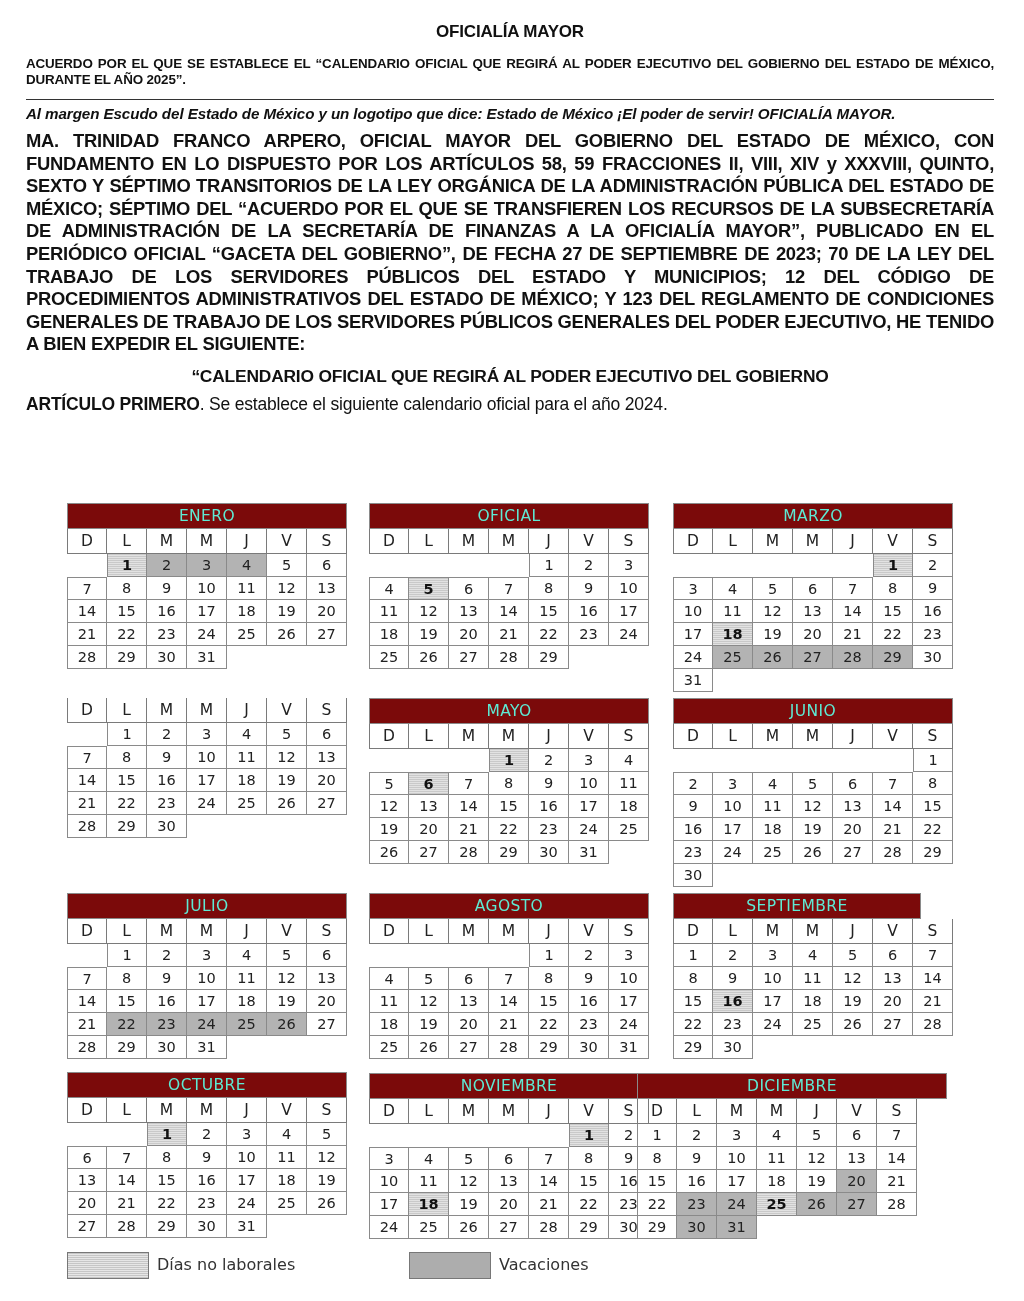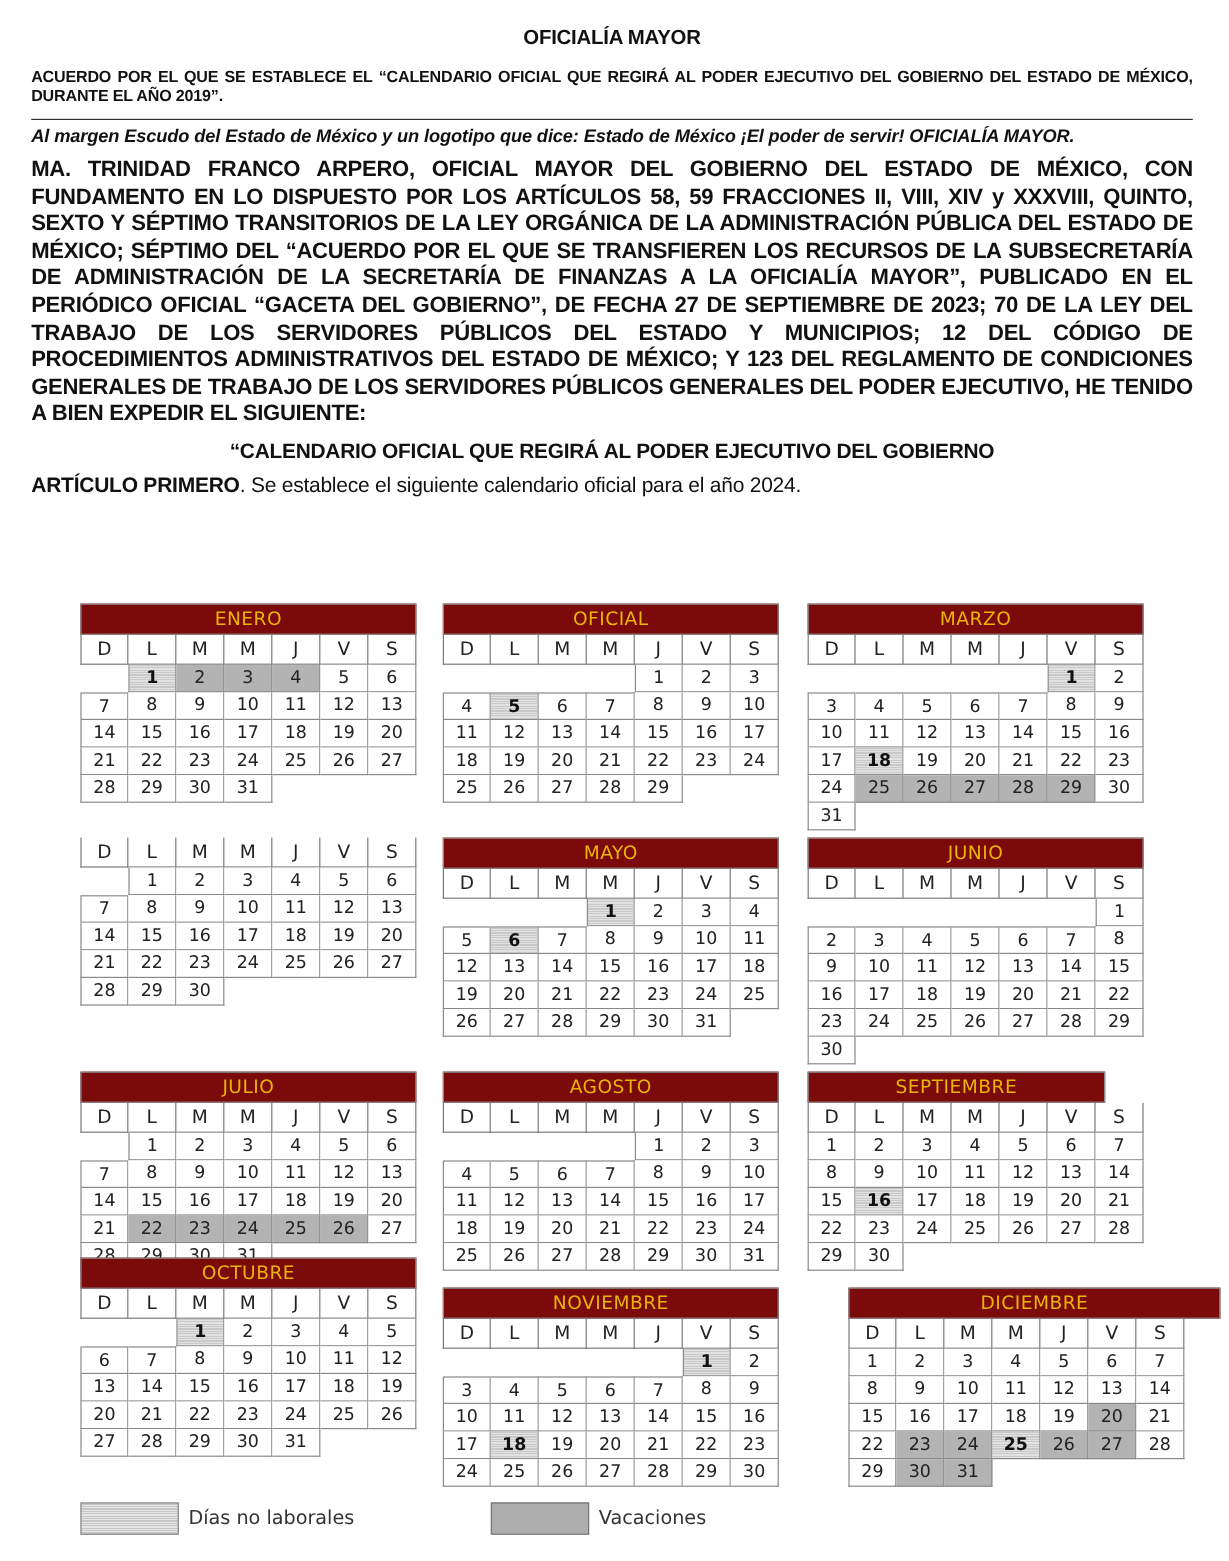--- a/index.html
+++ b/index.html
@@ -8,21 +8,21 @@
   .title { text-align: center; font-weight: bold; font-size: 17px; margin-top: 22px; letter-spacing: -0.2px; }
   .subtitle { font-weight: bold; font-size: 13.4px; line-height: 16px; margin-top: 14px; letter-spacing: -0.15px; text-align: justify; }
   .rule { border: none; border-top: 1.6px solid #333; margin: 11px 0 0 0; }
   .margin-note { font-style: italic; font-weight: bold; font-size: 15.2px; line-height: 18px; margin-top: 5px; letter-spacing: -0.1px; }
   .preamble { font-weight: bold; font-size: 18.4px; line-height: 22.6px; margin-top: 7px; text-align: justify; letter-spacing: -0.25px; }
   .acuerdo { text-align: center; font-weight: bold; font-size: 17.4px; line-height: 20.5px; margin-top: 10px; letter-spacing: -0.2px; }
   .articulo { font-size: 17.5px; margin-top: 8px; letter-spacing: -0.2px; }
   .articulo b { font-weight: bold; }
 
   .cal { position: absolute; font-family: "DejaVu Sans", sans-serif; }
-  .cal-head { background: #7b0a0a; color: #eab308; text-align: center; height: 24px; line-height: 25px; font-size: 15.5px; letter-spacing: 0.4px; border: 1px solid #8a8a8a; }
+  .cal-head { background: #7b0a0a; color: #5eead4; text-align: center; height: 24px; line-height: 25px; font-size: 15.5px; letter-spacing: 0.4px; border: 1px solid #8a8a8a; }
   .cal-grid { display: grid; grid-template-columns: repeat(7, 40px); }
   .cell { height: 23px; line-height: 23px; text-align: center; font-size: 14.5px; box-sizing: border-box; color: #222; }
   .dn { height: 25px; line-height: 25px; font-size: 15.5px; border-right: 1.4px solid #7a7a7a; border-bottom: 1.4px solid #7a7a7a; }
   .dn.first { border-left: 1.4px solid #7a7a7a; }
   .day { border-right: 1.4px solid #8a8a8a; border-bottom: 1.4px solid #8a8a8a; background: #fff; }
   .day.lead { border-left: 1.4px solid #8a8a8a; }
   .day.rowtop { border-top: 1.4px solid #8a8a8a; }
   .empty { background: transparent; border: none; }
   .nolab { background: repeating-linear-gradient(180deg, #c9c9c9 0px, #c9c9c9 1px, #e2e2e2 1px, #e2e2e2 2px); font-weight: bold; color: #111; }
   .vac { background: #b3b3b3; }
@@ -31,21 +31,21 @@
   .swatch { position: absolute; width: 80px; height: 25px; border: 1.4px solid #777; top: 0; }
   .swatch.nolab { background: repeating-linear-gradient(180deg, #c6c6c6 0px, #c6c6c6 1px, #e6e6e6 1px, #e6e6e6 2px); }
   .swatch.vac { background: #adadad; }
   .legend-label { position: absolute; top: 3px; white-space: nowrap; }
 </style>
 </head>
 <body>
 
 <div class="doc">
   <div class="title">OFICIALÍA MAYOR</div>
-  <div class="subtitle">ACUERDO POR EL QUE SE ESTABLECE EL “CALENDARIO OFICIAL QUE REGIRÁ AL PODER EJECUTIVO DEL GOBIERNO DEL ESTADO DE MÉXICO, DURANTE EL AÑO 2019”.</div>
+  <div class="subtitle">ACUERDO POR EL QUE SE ESTABLECE EL “CALENDARIO OFICIAL QUE REGIRÁ AL PODER EJECUTIVO DEL GOBIERNO DEL ESTADO DE MÉXICO, DURANTE EL AÑO 2025”.</div>
   <hr class="rule">
   <div class="margin-note">Al margen Escudo del Estado de México y un logotipo que dice: Estado de México ¡El poder de servir! OFICIALÍA MAYOR.</div>
   <div class="preamble">MA. TRINIDAD FRANCO ARPERO, OFICIAL MAYOR DEL GOBIERNO DEL ESTADO DE MÉXICO, CON FUNDAMENTO EN LO DISPUESTO POR LOS ARTÍCULOS 58, 59 FRACCIONES II, VIII, XIV y XXXVIII, QUINTO, SEXTO Y SÉPTIMO TRANSITORIOS DE LA LEY ORGÁNICA DE LA ADMINISTRACIÓN PÚBLICA DEL ESTADO DE MÉXICO; SÉPTIMO DEL “ACUERDO POR EL QUE SE TRANSFIEREN LOS RECURSOS DE LA SUBSECRETARÍA DE ADMINISTRACIÓN DE LA SECRETARÍA DE FINANZAS A LA OFICIALÍA MAYOR”, PUBLICADO EN EL PERIÓDICO OFICIAL “GACETA DEL GOBIERNO”, DE FECHA 27 DE SEPTIEMBRE DE 2023; 70 DE LA LEY DEL TRABAJO DE LOS SERVIDORES PÚBLICOS DEL ESTADO Y MUNICIPIOS; 12 DEL CÓDIGO DE PROCEDIMIENTOS ADMINISTRATIVOS DEL ESTADO DE MÉXICO; Y 123 DEL REGLAMENTO DE CONDICIONES GENERALES DE TRABAJO DE LOS SERVIDORES PÚBLICOS GENERALES DEL PODER EJECUTIVO, HE TENIDO A BIEN EXPEDIR EL SIGUIENTE:</div>
   <div class="acuerdo">
     <div>“CALENDARIO OFICIAL QUE REGIRÁ AL PODER EJECUTIVO DEL GOBIERNO</div>
   </div>
   <div class="articulo"><b>ARTÍCULO PRIMERO</b><span>. Se establece el siguiente calendario oficial para el año 2024.</span></div>
 </div>
 
 <div id="calendars">
@@ -448,21 +448,21 @@
         <div class="cell day">23</div>
         <div class="cell day">24</div>
         <div class="cell day">25</div>
         <div class="cell day">26</div>
         <div class="cell day">27</div>
         <div class="cell day">28</div>
         <div class="cell day lead">29</div>
         <div class="cell day">30</div>
       </div>
     </div>
-    <div class="cal" style="left: 67px; top: 1048px; width: 280px;">
+    <div class="cal" style="left: 67px; top: 1072px; width: 280px;">
       <div class="cal-head">OCTUBRE</div>
       <div class="cal-grid">
         <div class="cell dn first">D</div>
         <div class="cell dn">L</div>
         <div class="cell dn">M</div>
         <div class="cell dn">M</div>
         <div class="cell dn">J</div>
         <div class="cell dn">V</div>
         <div class="cell dn">S</div>
         <div class="cell empty"></div>
@@ -540,21 +540,21 @@
         <div class="cell day">23</div>
         <div class="cell day lead">24</div>
         <div class="cell day">25</div>
         <div class="cell day">26</div>
         <div class="cell day">27</div>
         <div class="cell day">28</div>
         <div class="cell day">29</div>
         <div class="cell day">30</div>
       </div>
     </div>
-    <div class="cal" style="left: 707px; top: 1073px; width: 310px;">
+    <div class="cal" style="left: 637px; top: 1073px; width: 310px;">
       <div class="cal-head">DICIEMBRE</div>
       <div class="cal-grid">
         <div class="cell dn first">D</div>
         <div class="cell dn">L</div>
         <div class="cell dn">M</div>
         <div class="cell dn">M</div>
         <div class="cell dn">J</div>
         <div class="cell dn">V</div>
         <div class="cell dn">S</div>
         <div class="cell day lead">1</div>

